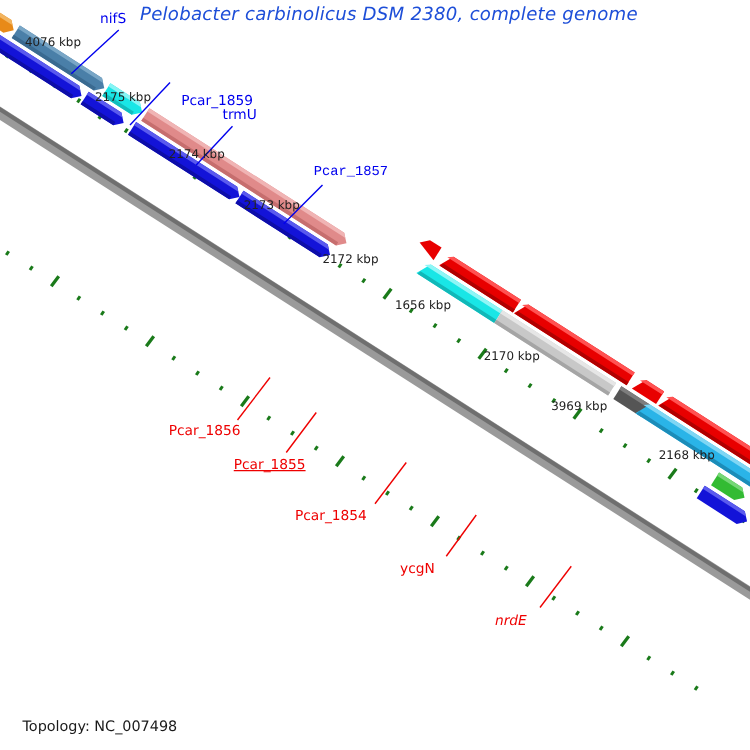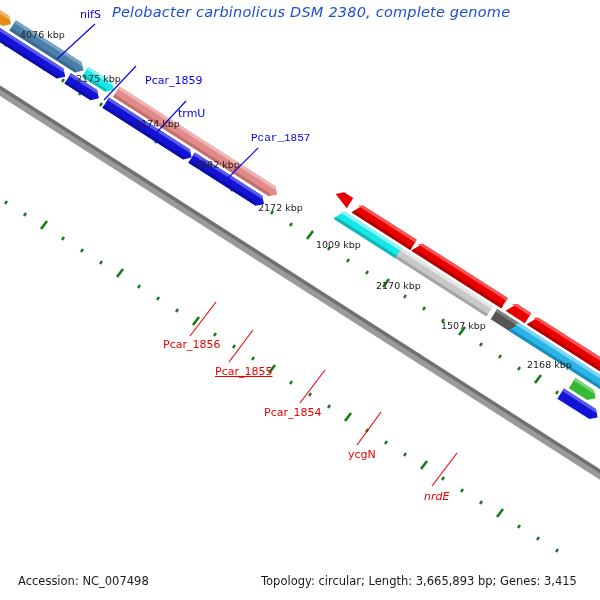--- a/index.html
+++ b/index.html
@@ -66,21 +66,21 @@
     color:#222222;
     white-space:nowrap;
   }
   .gene-label{
     position:absolute;
     font-size:11px;
     white-space:nowrap;
     text-align:center;
   }
   .gene-label.fwd{ color:#0000ee; }
-  .gene-label.rev{ color:#ee0000;margin-left:28px; }
+  .gene-label.rev{ color:#ee0000; }
 </style>
 </head>
 <body>
 
 <div id="viewer">
 
   <svg id="map-svg" viewBox="0 0 600 600">
     <defs>
       <clipPath id="frame">
           <rect x="0" y="0" width="600" height="560"></rect>
@@ -280,35 +280,34 @@
       </g>
 
     </g>
   </svg>
 
   <div class="title">Pelobacter carbinolicus DSM 2380, complete genome</div>
 
   <div class="tick-label" style="left:20px; top:29px;">4076 kbp</div>
   <div class="tick-label" style="left:76px; top:73px;text-align:right;">2175 kbp</div>
   <div class="tick-label" style="left:135px; top:118px;">2174 kbp</div>
-  <div class="tick-label" style="left:195px; top:159px;">1682 kbp</div>
+  <div class="tick-label" style="left:195px; top:159px;">2173 kbp</div>
   <div class="tick-label" style="left:258px; top:202px;">2172 kbp</div>
-  <div class="tick-label" style="left:316px; top:239px;">1009 kbp</div>
-  <div class="tick-label" style="left:376px; top:280px;">2170 kbp</div>
-  <div class="tick-label" style="left:441px; top:320px;">1507 kbp</div>
+  <div class="tick-label" style="left:316px; top:239px;">1656 kbp</div>
+  <div class="tick-label" style="left:387px; top:280px;">2170 kbp</div>
+  <div class="tick-label" style="left:441px; top:320px;">3969 kbp</div>
   <div class="tick-label" style="left:503px; top:359px;margin-left:24px;">2168 kbp</div>
 
   <div class="gene-label fwd" style="left:80px;  top:8px;">nifS</div>
   <div class="gene-label fwd" style="left:145px; top:50px;margin-top:24px;">Pcar_1859</div>
-  <div class="gene-label fwd" style="left:178px; top:85px;margin-top:22px;">trmU</div>
+  <div class="gene-label fwd" style="left:178px; top:85px;">trmU</div>
   <div class="gene-label fwd" style="left:251px; top:132px;font-family:Liberation Mono, monospace;">Pcar_1857</div>
   <div class="gene-label rev" style="left:135px; top:338px;">Pcar_1856</div>
   <div class="gene-label rev" style="left:187px; top:365px;text-decoration:underline;">Pcar_1855</div>
   <div class="gene-label rev" style="left:236px; top:406px;">Pcar_1854</div>
   <div class="gene-label rev" style="left:320px; top:448px;">ycgN</div>
   <div class="gene-label rev" style="left:396px; top:490px;font-style:italic;">nrdE</div>
 
   <div class="statusbar">
-    <div class="status-accession">Accession: NC_007498</div>
-    <div class="status-topology">Topology: circular; Length: 3,665,893 bp; Genes: 3,415</div>
+    <div class="status-accession">Topology: NC_007498</div>
   </div>
 
 </div>
 
 </body></html>

